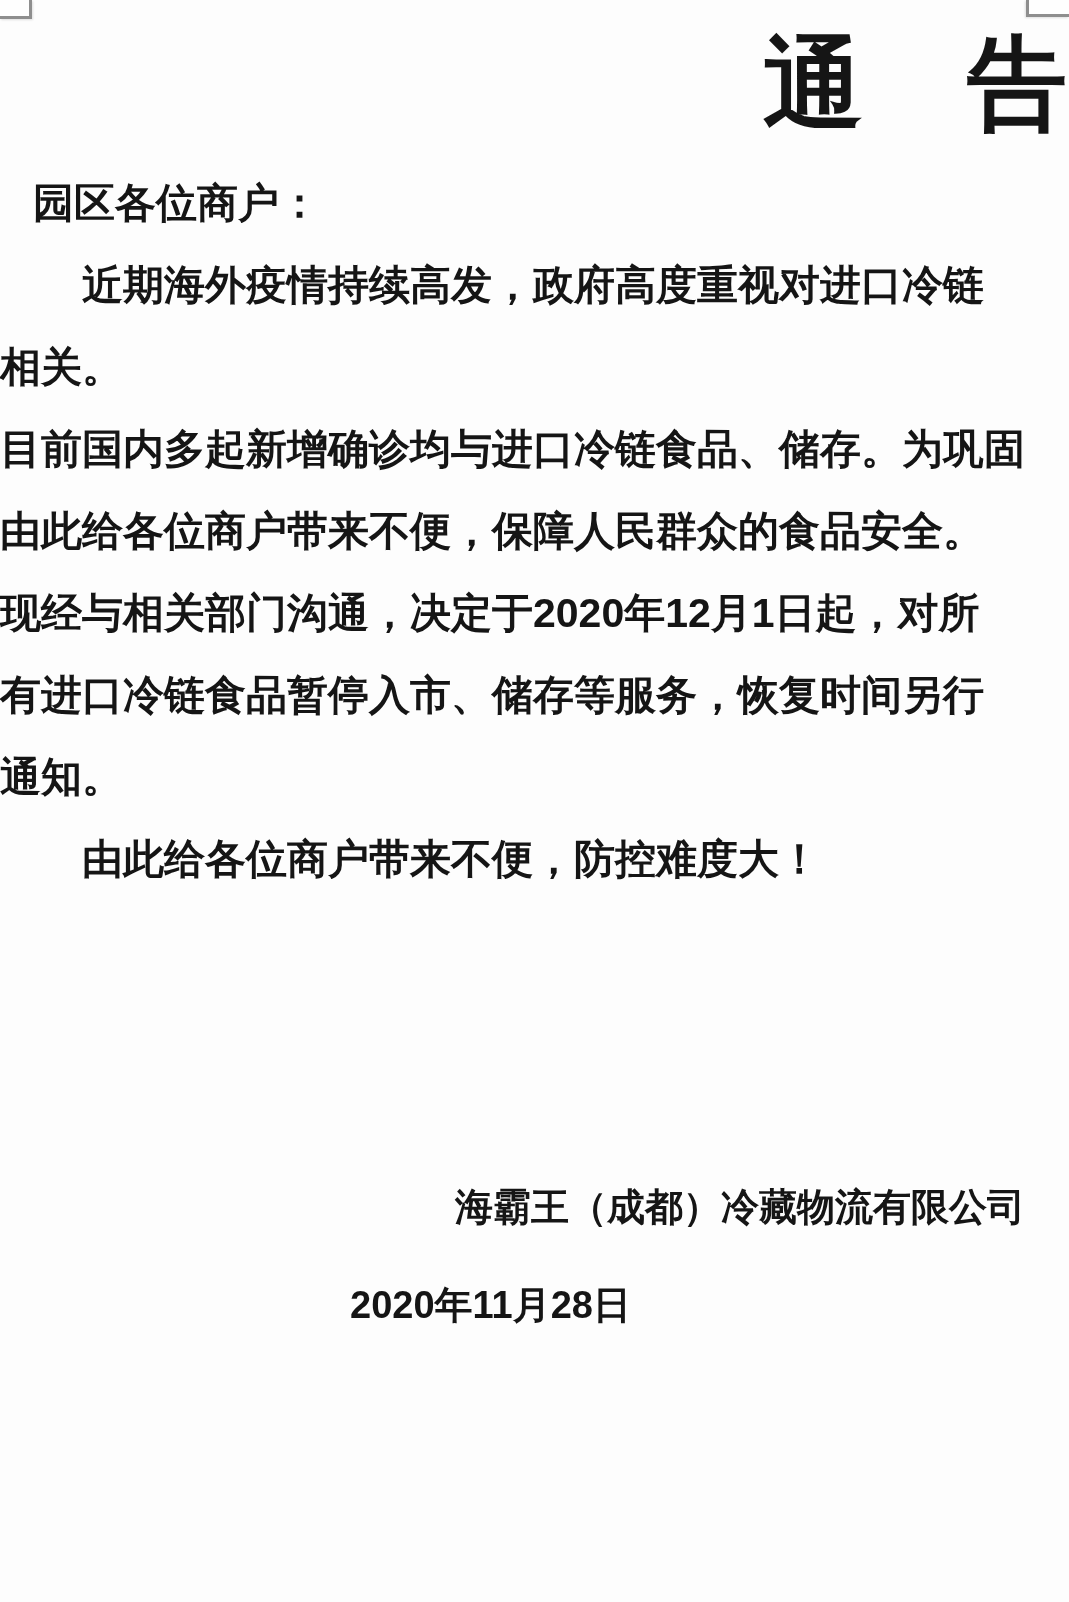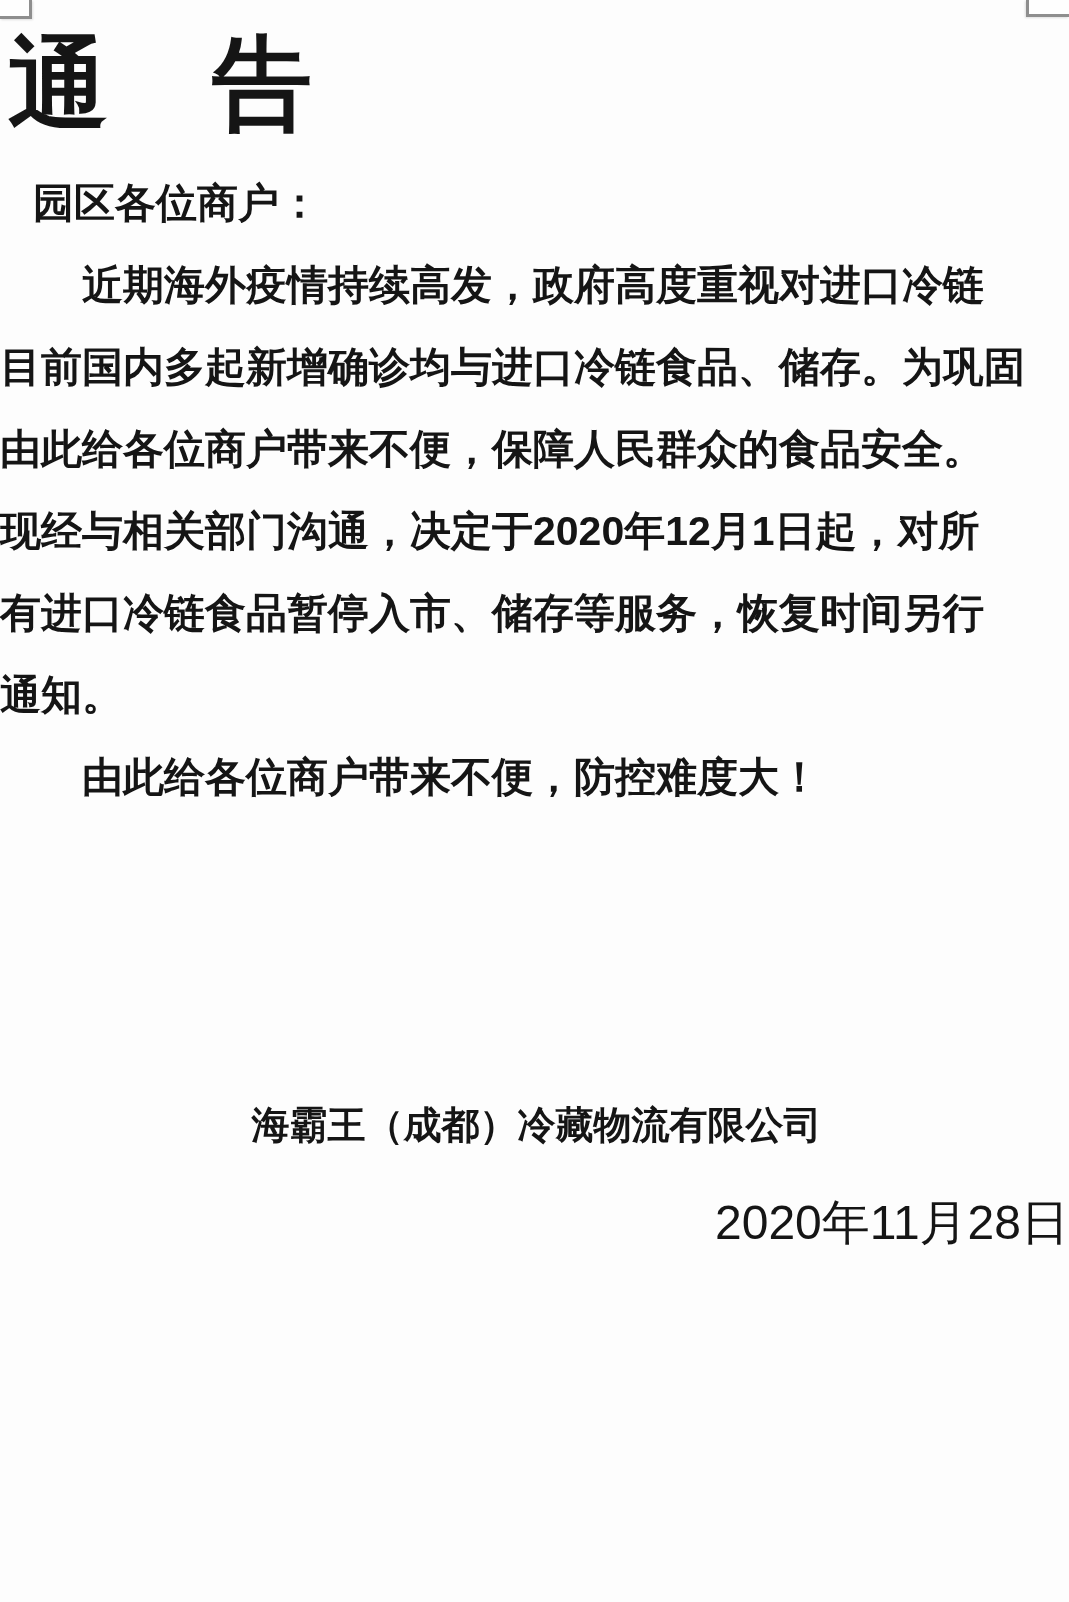--- a/index.html
+++ b/index.html
@@ -32,22 +32,22 @@
   }
   .corner-right {
     right: 0;
     width: 40px;
     height: 14px;
     border-left: 3px solid #8e8e8e;
     border-bottom: 3px solid #8e8e8e;
     box-shadow: -1px 1px 2px rgba(0,0,0,0.12);
   }
   .title {
-    margin: 30px 0 0 8px;
-    text-align: left;
+    margin: 30px 0 0 0;
+    text-align: right;
     font-size: 100px;
     line-height: 106px;
     font-weight: 900;
     letter-spacing: 2px;
   }
   .salutation {
     margin: 26px 16px 0 33px;
     font-size: 41px;
     line-height: 82px;
     font-weight: 800;
@@ -56,53 +56,54 @@
   .body-lines .line {
     font-size: 41px;
     line-height: 82px;
     font-weight: 800;
     white-space: nowrap;
   }
   .signature {
     margin-top: 276px;
   }
   .sig-company {
-    text-align: center;
+    text-align: right;
     padding-right: 44px;
     font-size: 38px;
     line-height: 62px;
     font-weight: 700;
     white-space: nowrap;
     margin-left: 48px;
   }
   .sig-date {
     margin-top: 36px;
     padding-left: 350px;
-    text-align: right;
-    font-size: 48px;
+    text-align: left;
+    font-size: 38px;
     line-height: 62px;
-    font-weight: 400;
+    font-weight: 700;
     white-space: nowrap;
   }
 </style>
 </head>
 <body>
 
 <div class="page">
 
   <div class="corner corner-left"></div>
   <div class="corner corner-right"></div>
 
   <h1 class="title">通　告</h1>
 
   <div class="salutation">园区各位商户：</div>
 
   <div class="body-lines">
 
   <div class="line">　　近期海外疫情持续高发，政府高度重视对进口冷链</div>
+      <div class="line">相关。</div>
       <div class="line">目前国内多起新增确诊均与进口冷链食品、储存。为巩固</div>
       <div class="line">由此给各位商户带来不便，保障人民群众的食品安全。</div>
       <div class="line">现经与相关部门沟通，决定于2020年12月1日起，对所</div>
       <div class="line">有进口冷链食品暂停入市、储存等服务，恢复时间另行</div>
       <div class="line">通知。</div>
       <div class="line">　　由此给各位商户带来不便，防控难度大！</div>
     </div>
 
   <div class="signature">
     <div class="sig-company">海霸王（成都）冷藏物流有限公司</div>

